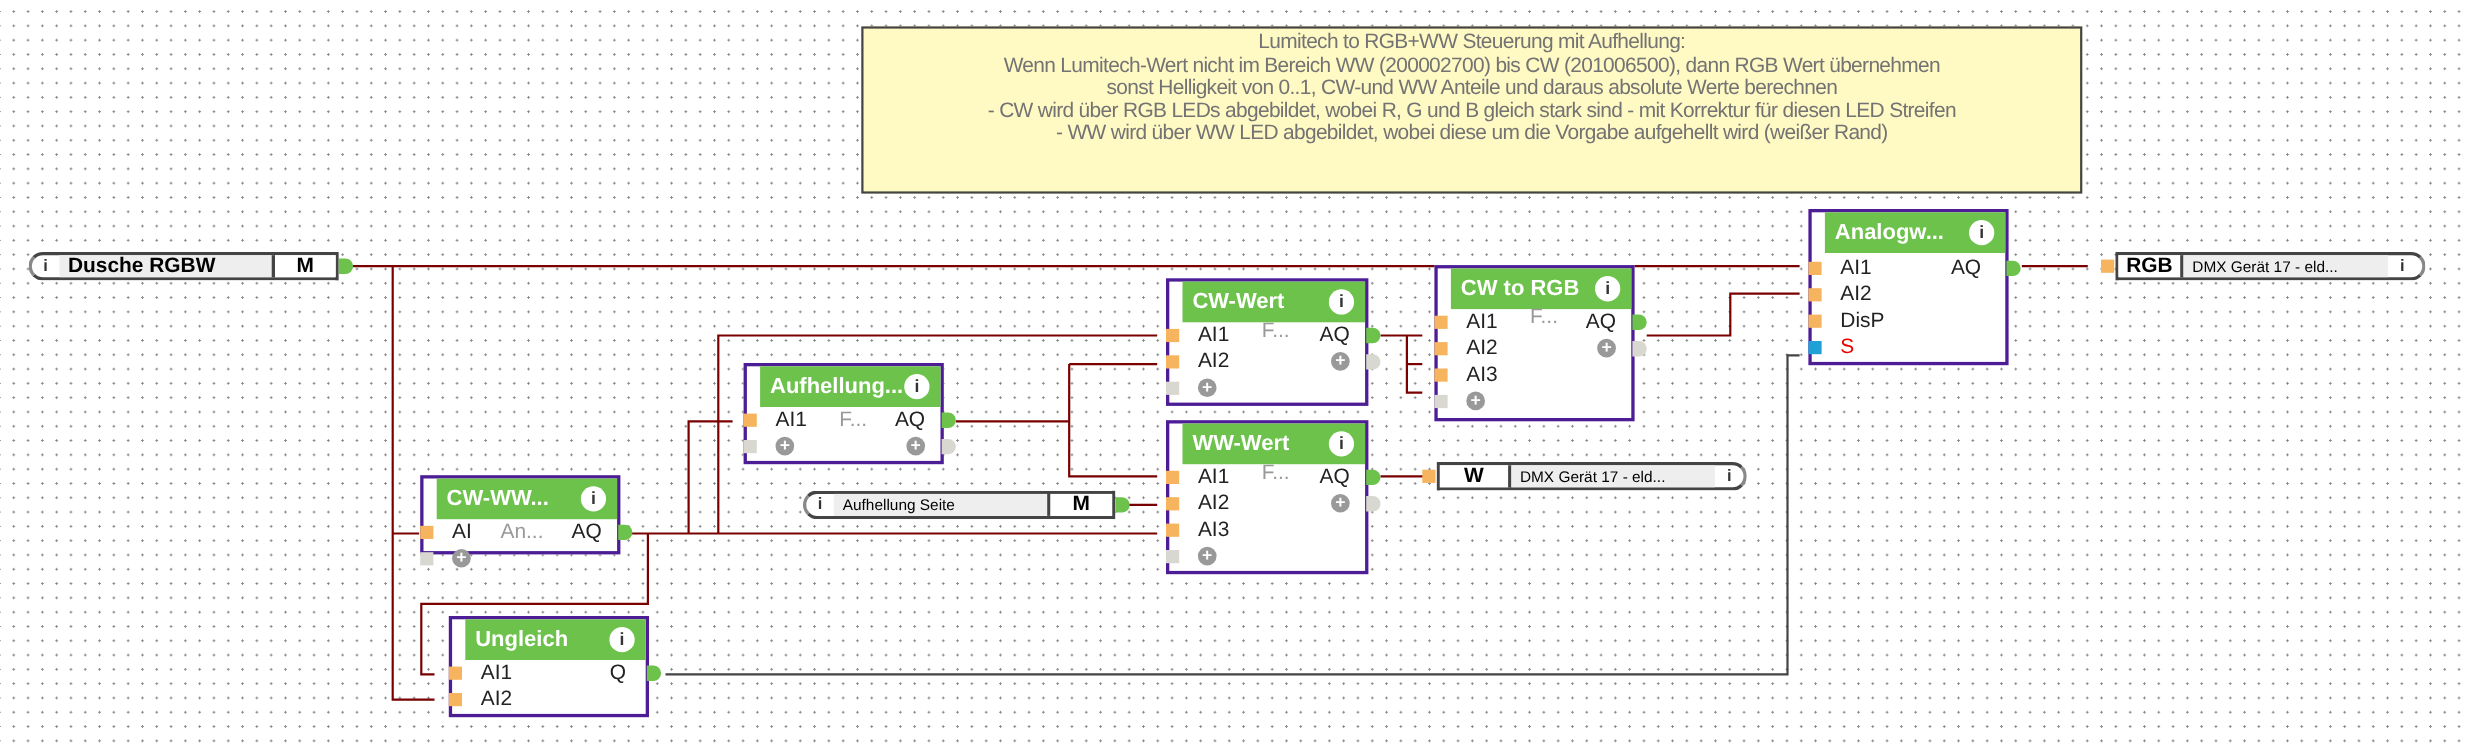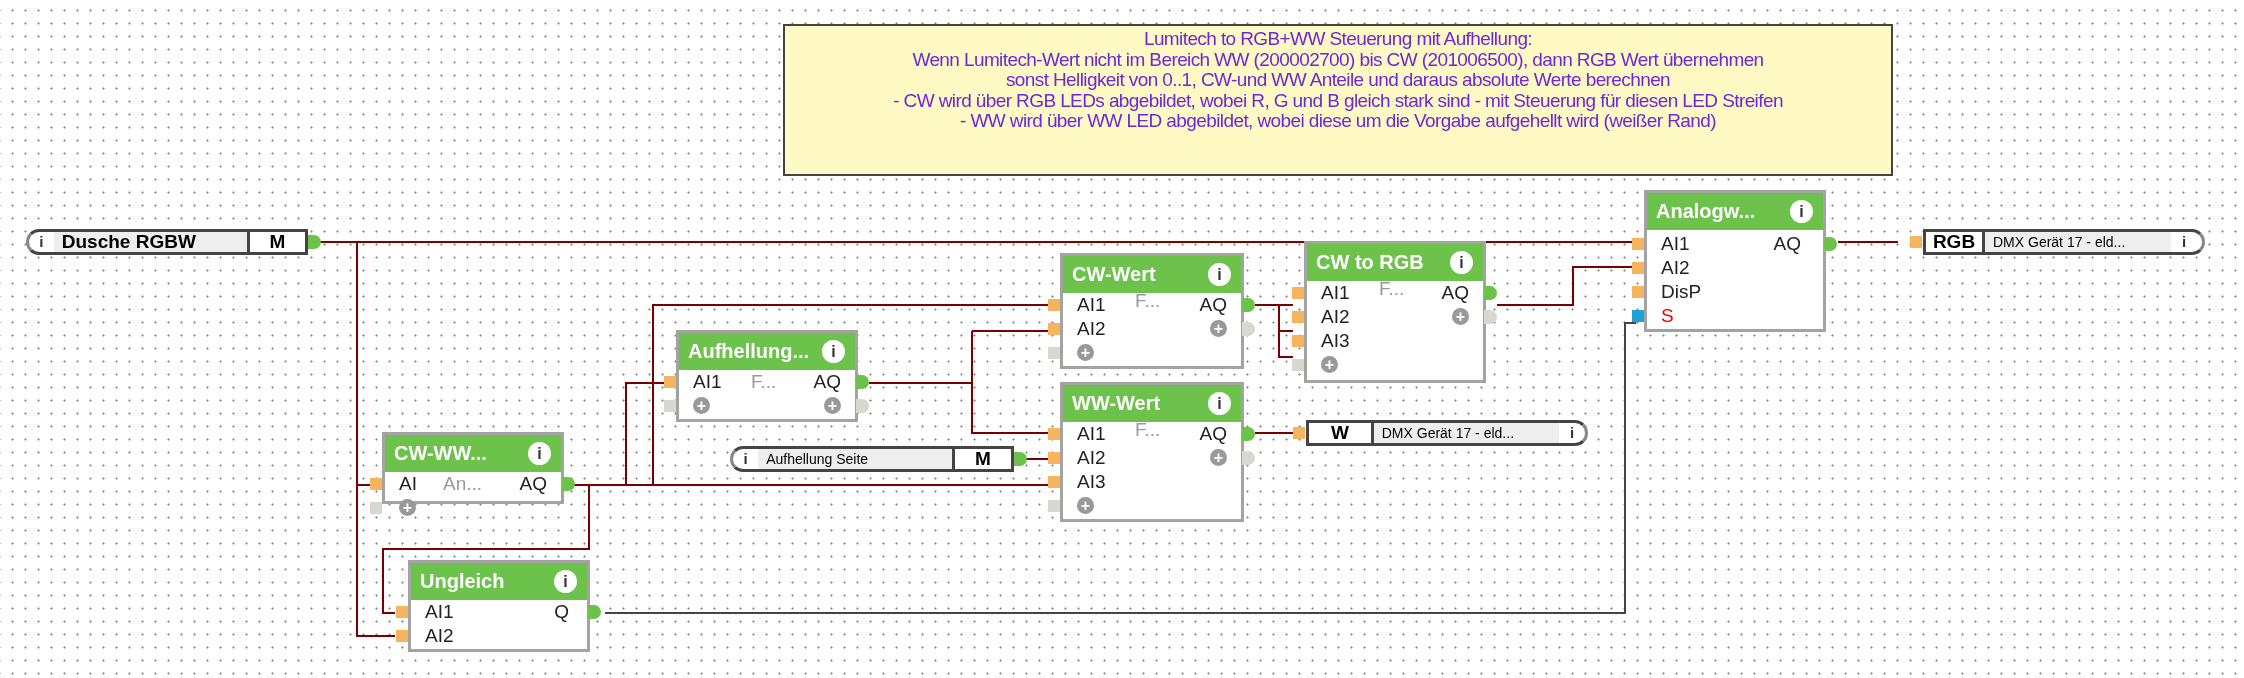--- a/index.html
+++ b/index.html
@@ -8,24 +8,24 @@
     background-color:#ffffff;
     background-image: radial-gradient(circle, #8a8a8a 0.9px, transparent 1.2px);
     background-size: 13px 13px;
     background-position: 6px 4px;
     font-family: "Liberation Sans", sans-serif;
   }
   svg.wires { position:absolute; left:0; top:0; width:2244px; height:678px; pointer-events:none; }
   .comment {
     position:absolute; left:783px; top:24px; width:1110px; height:152px;
     background:#fff9c4; border:2px solid #444; box-sizing:border-box;
-    font-size:19px; color:#6d28d9; text-align:center; line-height:20.5px; padding-top:3px;
+    font-size:19px; color:#737373; text-align:center; line-height:20.5px; padding-top:3px;
     letter-spacing:-0.6px;
   }
-  .block { position:absolute; border:3px solid #a3a3a3; background:#fff; box-sizing:border-box; }
+  .block { position:absolute; border:3px solid #4c1d95; background:#fff; box-sizing:border-box;padding-left:12px; }
   .block .hdr {
     background:#6cc24a; color:#fff; font-weight:bold; font-size:20px;
     height:37px; line-height:37px; padding-left:9px; position:relative; white-space:nowrap;
   }
   .info-btn {
     position:absolute; right:10px; top:7px; width:23px; height:23px; border-radius:50%;
     background:#fff; color:#333; font-weight:bold; font-size:16px; line-height:23px; text-align:center;
   }
   .row { position:relative; height:24px; line-height:24px; font-size:19px; color:#222; }
   .row .l { position:absolute; left:14px; }
@@ -83,21 +83,21 @@
 
     <polyline points="1838,242 1898,242"></polyline>
   </g>
   <polyline points="605,613 1625,613 1625,323 1636,323" stroke="#444" stroke-width="2" fill="none"></polyline>
 </svg>
 
 <div class="comment">
   <div>Lumitech to RGB+WW Steuerung mit Aufhellung:</div>
   <div>Wenn Lumitech-Wert nicht im Bereich WW (200002700) bis CW (201006500), dann RGB Wert übernehmen</div>
   <div>sonst Helligkeit von 0..1, CW-und WW Anteile und daraus absolute Werte berechnen</div>
-  <div>- CW wird über RGB LEDs abgebildet, wobei R, G und B gleich stark sind - mit Steuerung für diesen LED Streifen</div>
+  <div>- CW wird über RGB LEDs abgebildet, wobei R, G und B gleich stark sind - mit Korrektur für diesen LED Streifen</div>
   <div>- WW wird über WW LED abgebildet, wobei diese um die Vorgabe aufgehellt wird (weißer Rand)</div>
 </div>
 
 <div class="io" style="left:26px;top:229px;width:282px;border-radius:13px 0 0 13px;border-left-color:#888;">
   <span class="info-l">i</span>
   <span class="name" style="width:186px;font-weight:bold;">Dusche RGBW</span>
   <span class="sep"></span>
   <span class="tag" style="width:58px;">M</span>
   <span class="pin-out" style="right:-16px;top:3px;"></span>
 </div>

